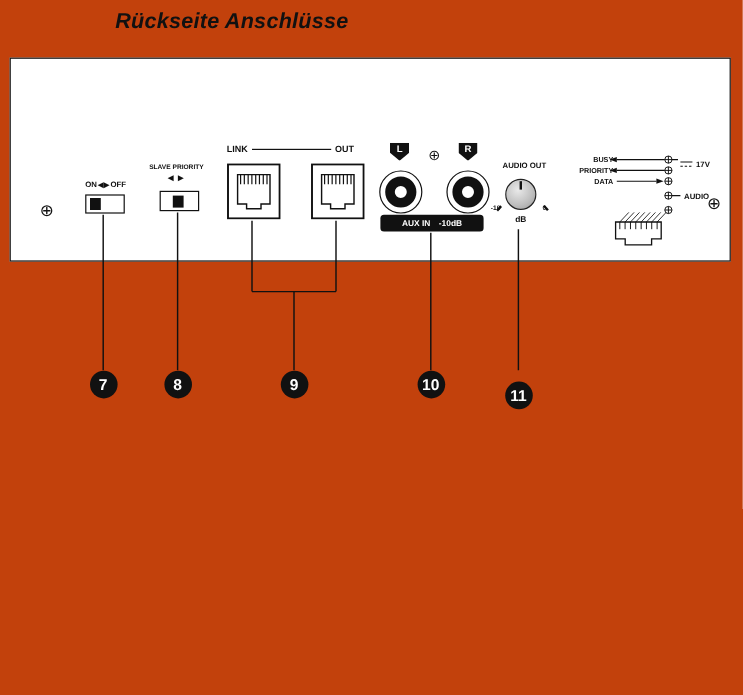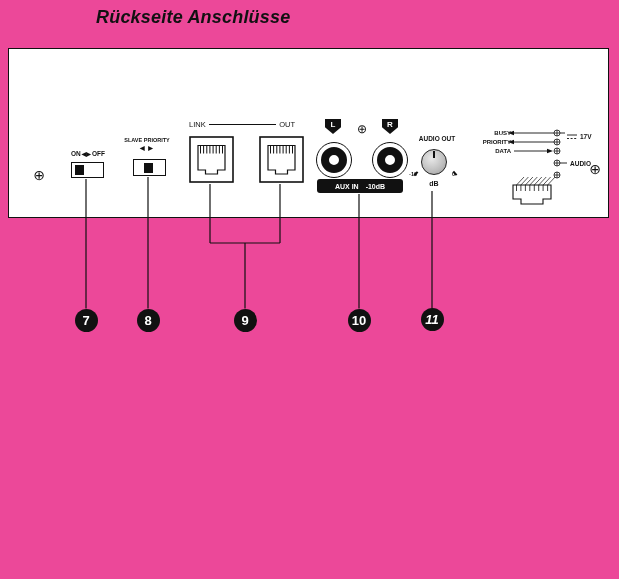--- a/index.html
+++ b/index.html
@@ -1,17 +1,17 @@
 <!DOCTYPE html>
 <html><head>
 <meta charset="utf-8">
 <style>
   * { box-sizing: border-box; margin: 0; padding: 0; }
   body { font-family: "Liberation Sans", sans-serif; background: #fff; }
-  .canvas { position: relative; width: 619px; height: 579px; background: #ec4899; color: #111; overflow: hidden; }
+  .canvas { position: relative; width: 619px; height: 579px; background: #c2410c; color: #111; overflow: hidden; }
 
   .title { position: absolute; left: 96px; top: 7px; font-size: 18px; font-weight: bold; font-style: italic; letter-spacing: .2px; white-space: nowrap; }
 
   .panel { position: absolute; left: 8px; top: 48px; width: 601px; height: 170px; border: 1.5px solid #111; background: #fff; }
 
   .screw { position: absolute; width: 16px; height: 16px; font-size: 14px; line-height: 16px; text-align: center; color: #111; }
   .screw-left  { left: 22px;  top: 118px; }
   .screw-right { left: 578px; top: 112px; }
   .screw-center{ left: 345px; top: 72px; font-size: 12px; }
 
@@ -21,21 +21,21 @@
   .slave-label { left: 108px; top: 88px;  width: 60px; font-size: 5.5px; }
   .slave-arrows{ left: 108px; top: 95px;  width: 60px; font-size: 6px; letter-spacing: 1px; }
 
   .switch { position: absolute; width: 33px; height: 16px; border: 1px solid #111; background: #fff; }
   .pwr-switch   { left: 62px;  top: 113px; }
   .slave-switch { left: 124px; top: 110px; height: 17px; }
   .knob { position: absolute; top: 50%; transform: translateY(-50%); width: 9px; height: 10px; background: #111; }
   .knob-left { left: 3px; }
   .knob-mid  { left: 10px; }
 
-  .linkout-label { position: absolute; left: 180px; top: 71px; width: 106px; display: flex; align-items: center; font-size: 7.5px; font-weight: normal; }
+  .linkout-label { position: absolute; left: 180px; top: 71px; width: 106px; display: flex; align-items: center; font-size: 7.5px; font-weight: bold; }
   .linkline { flex: 1; height: 1.3px; background: #111; margin: 0 3px; }
 
   .jack { position: absolute; }
   .jack-link { left: 180px; top: 87px; }
   .jack-out  { left: 250px; top: 87px; }
 
   .ch-marker { position: absolute; width: 16px; height: 15px; background: #111;
     clip-path: polygon(0 0, 100% 0, 100% 55%, 50% 100%, 0 55%);
     color: #fff; font-size: 8px; font-weight: bold; text-align: center; line-height: 11px; }
   .marker-l { left: 316px; top: 70px; }
@@ -66,21 +66,21 @@
   .pinout text { font-family: "Liberation Sans", sans-serif; }
 
   .lines { position: absolute; left: 0; top: 0; pointer-events: none; }
 
   .callout { position: absolute; width: 23px; height: 23px; border-radius: 50%; background: #111; color: #fff;
     font-size: 13px; font-weight: bold; display: flex; align-items: center; justify-content: center; }
   .c7  { left: 74.5px;  top: 308.5px; }
   .c8  { left: 136.5px; top: 308.5px; }
   .c9  { left: 233.5px; top: 308.5px; }
   .c10 { left: 347.5px; top: 308.5px; align-items: center; }
-  .c11 { left: 420.5px; top: 308px; font-style: italic; }
+  .c11 { left: 420.5px; top: 318px; }
 </style>
 </head>
 <body>
 
 <div class="canvas">
 
   <div class="title">Rückseite Anschlüsse</div>
 
   <div class="panel">
 

